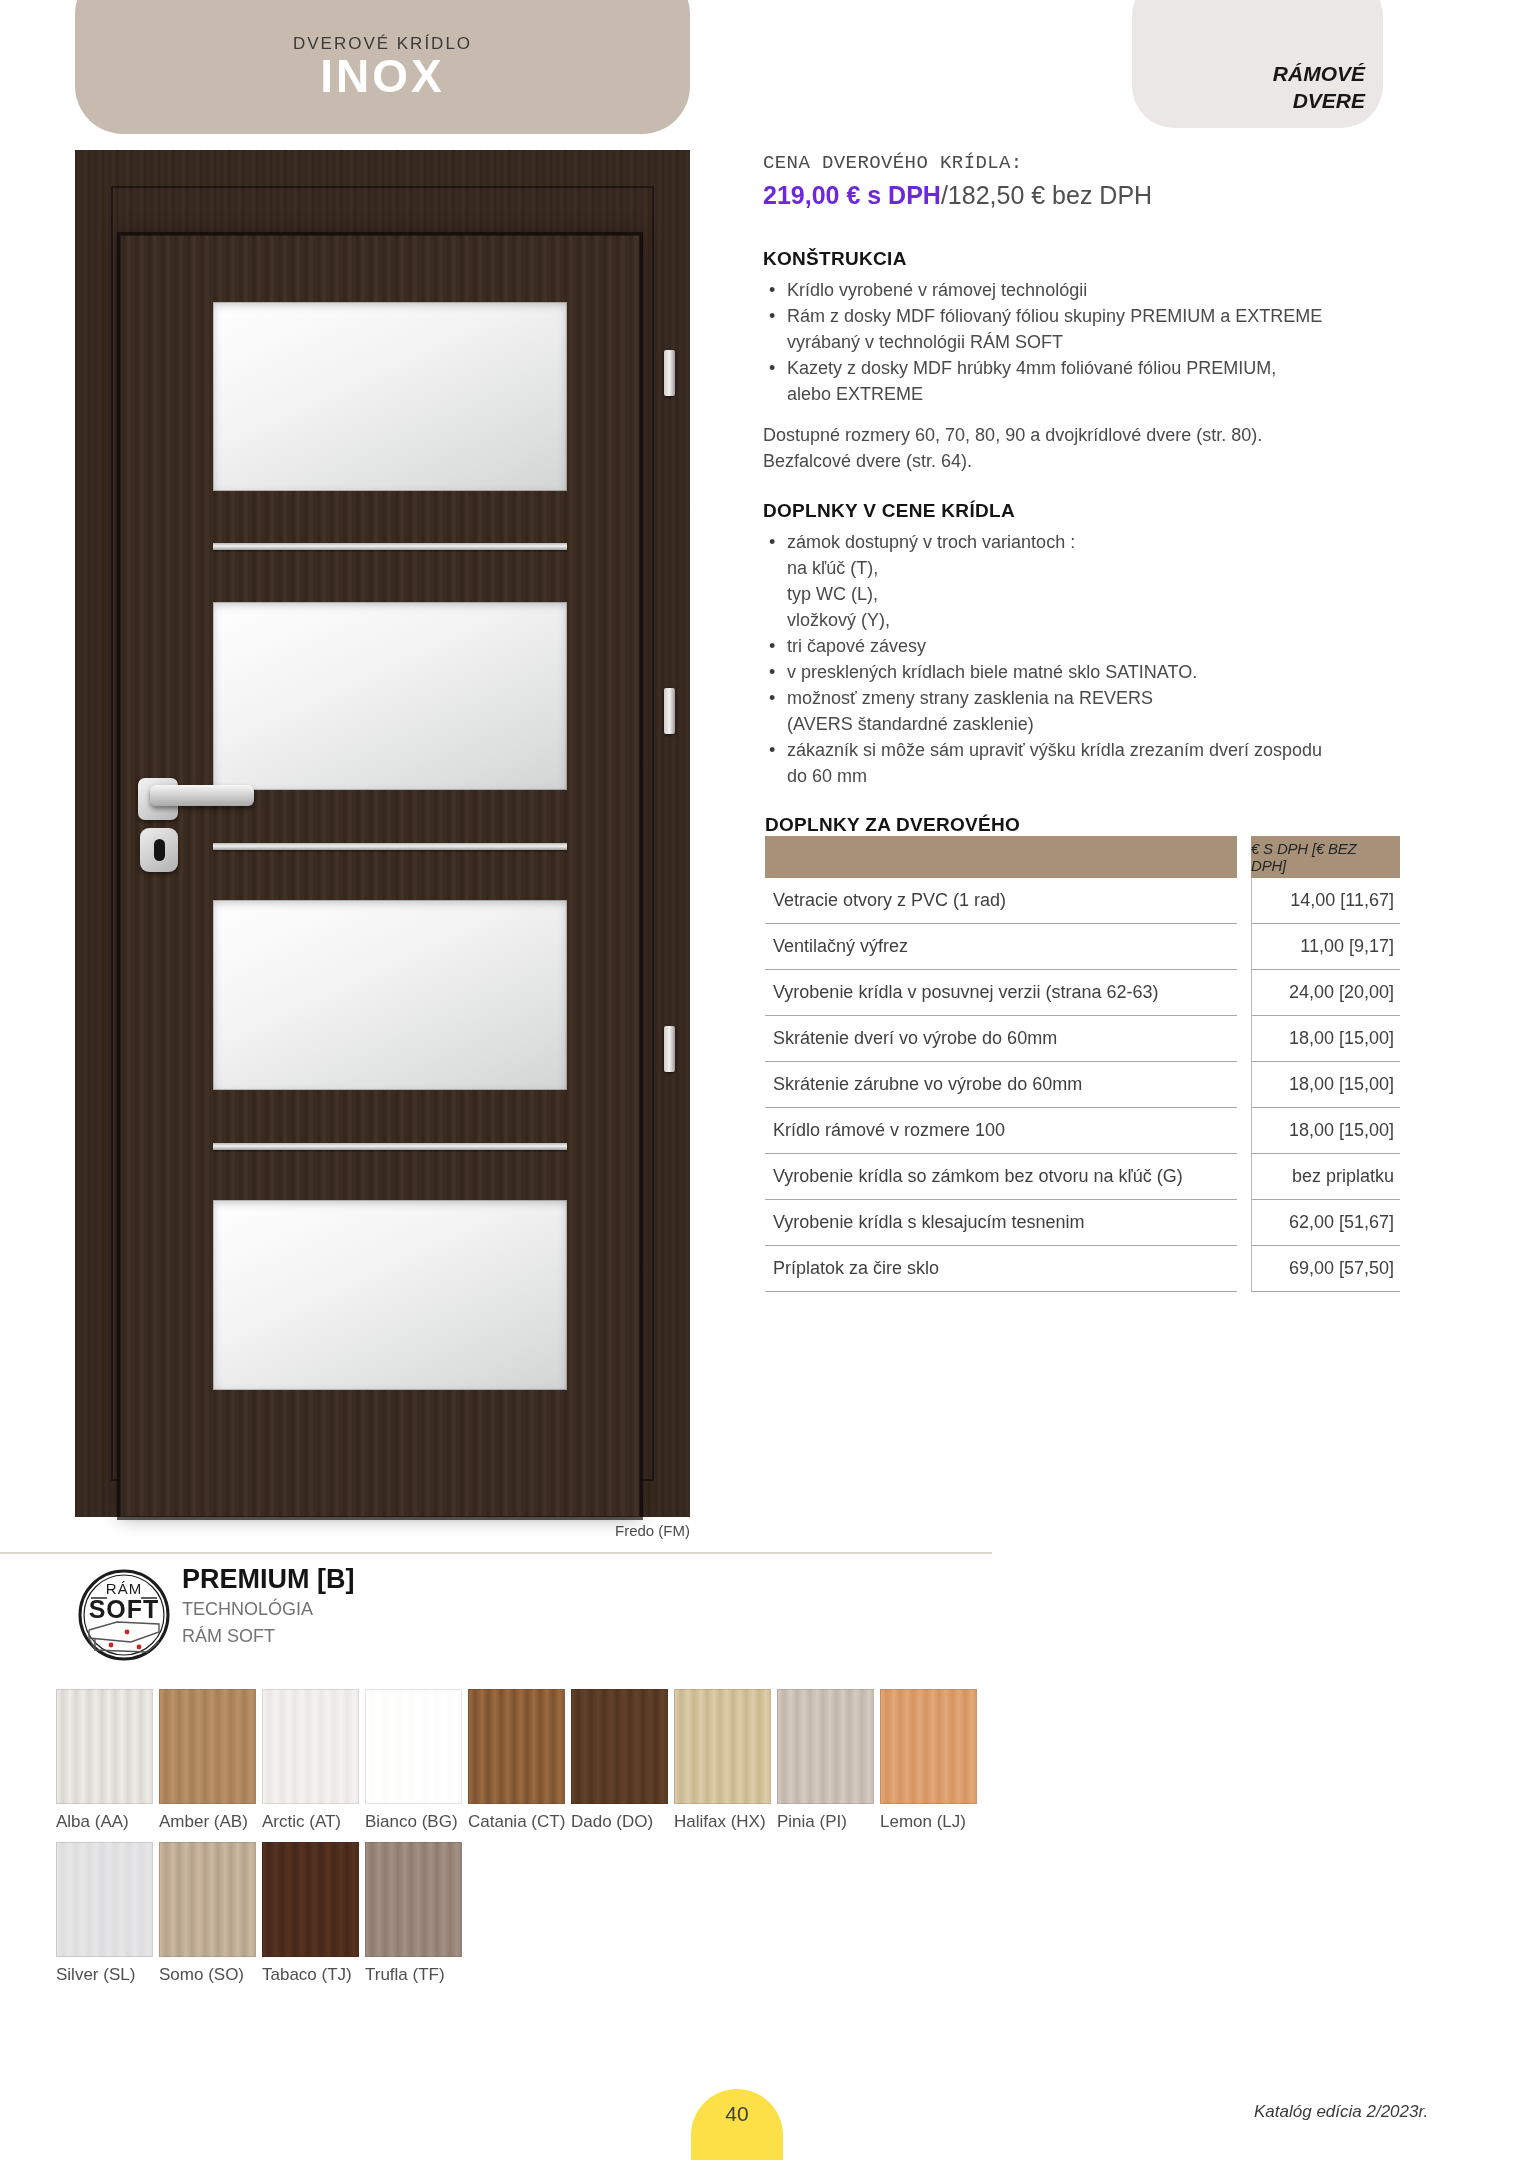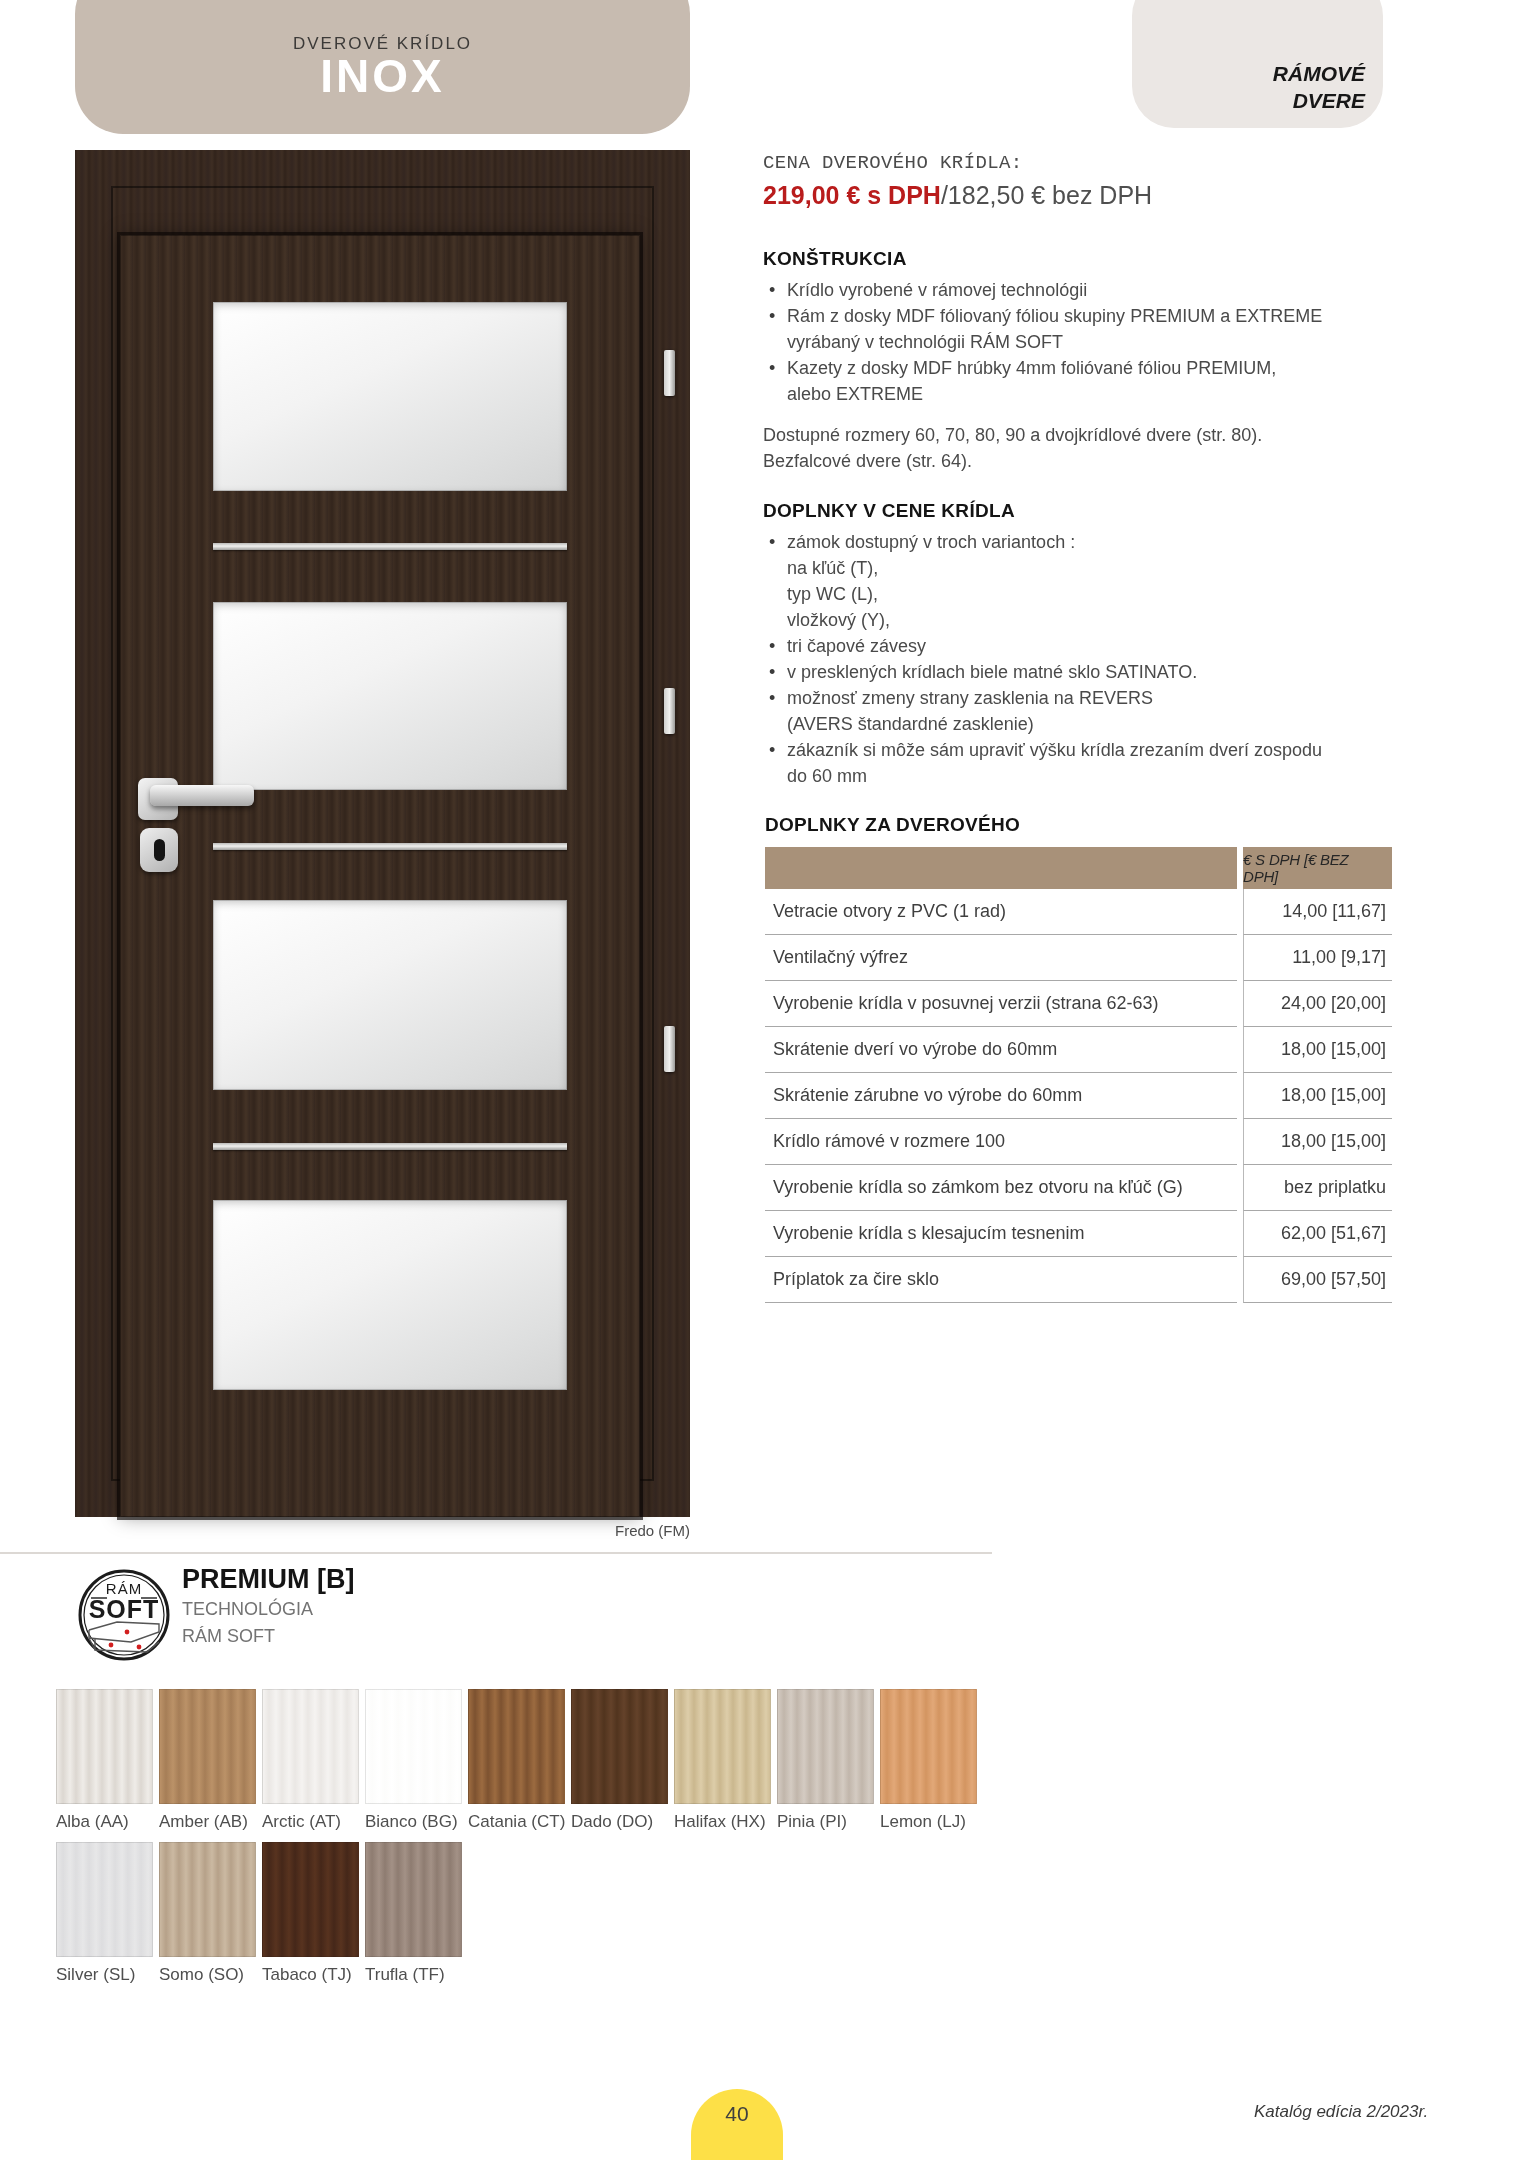--- a/index.html
+++ b/index.html
@@ -43,32 +43,32 @@
   .hinge{position:absolute;left:589px;width:11px;height:46px;border-radius:2px;
     background:linear-gradient(90deg,#cfcfcd,#f1f1ef 50%,#9b9b99);box-shadow:0 1px 3px rgba(0,0,0,.6);}
   .h1{top:200px;} .h2{top:538px;} .h3{top:876px;}
   .door-caption{position:absolute;left:75px;top:1522px;width:615px;text-align:right;
     font-size:15px;color:#4c4c4c;}
 
   
   .right-col{position:absolute;left:763px;top:152px;width:648px;}
   .price-label{font-size:19px;color:#4b4b4b;letter-spacing:.4px;font-family:Liberation Mono, monospace;}
   .price-line{margin-top:7px;font-size:25px;color:#4f4f4f;}
-  .price-line .gross{font-weight:bold;color:#b91c1c;}
+  .price-line .gross{font-weight:bold;color:#6d28d9;}
   .sec-title{font-weight:bold;font-size:19px;color:#141414;letter-spacing:.3px;}
   .konstrukcia{position:absolute;top:96px;left:0;width:648px;}
   .note-block{position:absolute;top:270px;left:0;width:648px;font-size:18px;color:#4a4a4a;line-height:26px;}
   .included{position:absolute;top:348px;left:0;width:648px;}
   .bullets{margin:7px 0 0 0;padding:0;list-style:none;font-size:18px;color:#4a4a4a;line-height:26px;}
   .bullets li{position:relative;padding-left:24px;}
   .bullets li::before{content:"•";position:absolute;left:6px;top:0;color:#3c3c3c;}
 
   
   .surcharges{position:absolute;top:662px;left:2px;width:640px;}
-  .price-table{margin-top:11px;width:627px;display:grid;grid-template-columns:472px 149px;column-gap:6px;}
+  .price-table{width:627px;display:grid;grid-template-columns:472px 149px;column-gap:14px;}
   .pt-head{height:42px;display:flex;align-items:center;}
   .pt-head.right{justify-content:flex-end;padding-right:8px;box-sizing:border-box;
     font-size:15px;font-style:italic;color:#262626;letter-spacing:-0.2px;}
   .pt-cell{height:46px;display:flex;align-items:center;border-bottom:1px solid #a8a8a8;
     font-size:18px;color:#3f3f3f;box-sizing:border-box;}
   .pt-cell.label{padding-left:8px;}
   .pt-cell.price{justify-content:flex-end;padding-right:6px;border-left:1px solid #b9b9b9;}
 
   
   .divider{position:absolute;left:0;top:1552px;width:992px;height:2px;background:#dcd8d4;}

